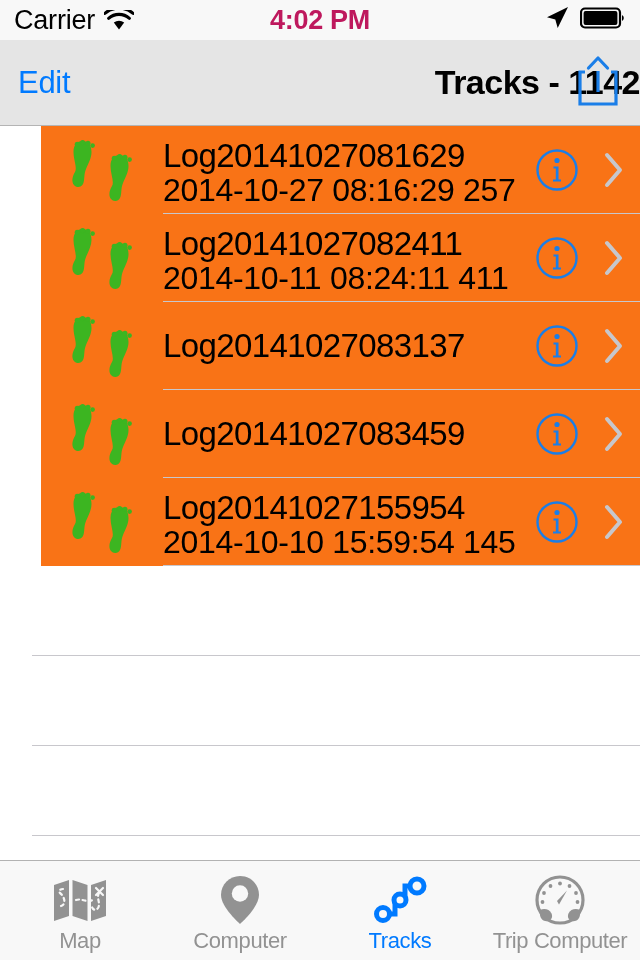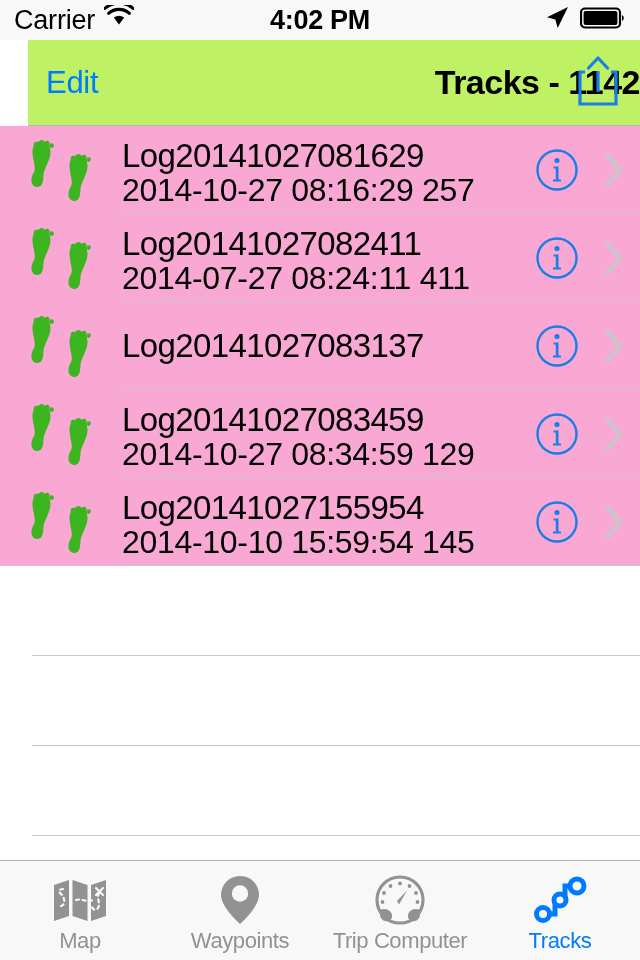--- a/index.html
+++ b/index.html
@@ -21,57 +21,56 @@
     height: 40px;
     background: #f8f8f8;
     display: flex;
     align-items: center;
     position: relative;
     padding: 0 14px;
     box-sizing: border-box;
   }
   .status-left {
     display: flex;
-    align-items: flex-start;
+    align-items: flex-end;
     gap: 9px;
   }
   .status-carrier {
     font-size: 27px;
     color: #000;
     letter-spacing: -0.2px;
   }
   .status-center {
     position: absolute;
     left: 0; right: 0;
     text-align: center;
     font-size: 27px;
     font-weight: bold;
-    color: #000000;
+    color: #be185d;
     letter-spacing: -0.3px;
     pointer-events: none;
   }
   .status-right {
     margin-left: auto;
     display: flex;
     align-items: center;
     gap: 10px;
     z-index: 2;
   }
 
   
   .nav-bar {
     height: 86px;
-    background: #bef264;
+    background: #e5e5e5;
     border-bottom: 1px solid #b4b4b4;
     display: flex;
     align-items: center;
     padding: 0 18px;
     box-sizing: border-box;
     position: relative;
-    margin-left: 28px;
   }
   .nav-edit {
     font-size: 31px;
     color: #007aff;
     letter-spacing: -0.3px;
     z-index: 2;
   }
   .nav-title {
     position: absolute;
     left: 0; right: 0;
@@ -95,21 +94,22 @@
   
   .table {
     background: #ffffff;
     position: relative;
   }
   .row {
     height: 88px;
     display: flex;
     align-items: center;
     position: relative;
-    background: #f9a8d4;
+    background: #f97316;
+    margin-left: 41px;
   }
   .row::after {
     content: "";
     position: absolute;
     left: 122px;
     right: 0;
     bottom: 0;
     height: 1px;
     background: #c8c7cc;
   }
@@ -303,21 +303,21 @@
               <path d="M47.5 27 C47.5 20 51 16 56.5 16 C62 16 65.5 20 65.5 27 C65.5 33 62.5 38 60 44 C57.5 50 59 55 57 59 C55.2 62.6 50.5 63 48 60 C45.2 56.6 46.5 51 49 47 C51.5 43 47.5 35 47.5 27 Z"></path>
               <circle cx="51.2" cy="19.2" r="2.5"></circle>
               <circle cx="56.6" cy="17.6" r="2.6"></circle>
               <circle cx="62" cy="18.2" r="2.5"></circle>
               <circle cx="66.6" cy="20.6" r="2.3"></circle>
             </g>
           </svg>
         </div>
         <div class="row-text">
           <div class="row-title">Log20141027082411</div>
-          <div class="row-sub">2014-07-27 08:24:11 411</div>
+          <div class="row-sub">2014-10-11 08:24:11 411</div>
         </div>
         <div class="row-info">
           <svg width="44" height="44" viewBox="0 0 44 44">
             <circle cx="22" cy="22" r="19.5" fill="none" stroke="#1a7ee8" stroke-width="2.4"></circle>
             <circle cx="22" cy="12.5" r="2.6" fill="#1a7ee8"></circle>
             <path d="M18.5 18.5 L23.5 18.5 L23.5 31.5 L26 31.5 L26 33.5 L18 33.5 L18 31.5 L20.8 31.5 L20.8 20.5 L18.5 20.5 Z" fill="#1a7ee8"></path>
           </svg>
         </div>
         <div class="row-chevron">
           <svg width="24" height="40" viewBox="0 0 24 40">
@@ -370,21 +370,20 @@
               <path d="M47.5 27 C47.5 20 51 16 56.5 16 C62 16 65.5 20 65.5 27 C65.5 33 62.5 38 60 44 C57.5 50 59 55 57 59 C55.2 62.6 50.5 63 48 60 C45.2 56.6 46.5 51 49 47 C51.5 43 47.5 35 47.5 27 Z"></path>
               <circle cx="51.2" cy="19.2" r="2.5"></circle>
               <circle cx="56.6" cy="17.6" r="2.6"></circle>
               <circle cx="62" cy="18.2" r="2.5"></circle>
               <circle cx="66.6" cy="20.6" r="2.3"></circle>
             </g>
           </svg>
         </div>
         <div class="row-text">
           <div class="row-title">Log20141027083459</div>
-          <div class="row-sub">2014-10-27 08:34:59 129</div>
         </div>
         <div class="row-info">
           <svg width="44" height="44" viewBox="0 0 44 44">
             <circle cx="22" cy="22" r="19.5" fill="none" stroke="#1a7ee8" stroke-width="2.4"></circle>
             <circle cx="22" cy="12.5" r="2.6" fill="#1a7ee8"></circle>
             <path d="M18.5 18.5 L23.5 18.5 L23.5 31.5 L26 31.5 L26 33.5 L18 33.5 L18 31.5 L20.8 31.5 L20.8 20.5 L18.5 20.5 Z" fill="#1a7ee8"></path>
           </svg>
         </div>
         <div class="row-chevron">
           <svg width="24" height="40" viewBox="0 0 24 40">
@@ -457,21 +456,36 @@
         </div>
         <div class="tab-label">Map</div>
       </div>
       <div class="tab">
         <div class="tab-icon">
           <svg width="44" height="52" viewBox="0 0 44 52">
             <path d="M22 2 C11.5 2 3 10.4 3 20.8 C3 33.5 22 50 22 50 C22 50 41 33.5 41 20.8 C41 10.4 32.5 2 22 2 Z" fill="#929292"></path>
             <circle cx="22" cy="19.5" r="8.2" fill="#f8f8f8"></circle>
           </svg>
         </div>
-        <div class="tab-label">Waypoints</div>
+        <div class="tab-label">Computer</div>
+      </div>
+      <div class="tab active">
+        <div class="tab-icon">
+          <svg width="54" height="50" viewBox="0 0 54 50">
+            <g stroke="#007aff" stroke-width="5" fill="none" stroke-linecap="round">
+              <path d="M10 39 L22 39 L22 25 L32 25 L32 11 L44 11"></path>
+            </g>
+            <g fill="#f8f8f8" stroke="#007aff" stroke-width="5">
+              <circle cx="10" cy="39" r="6.5"></circle>
+              <circle cx="27" cy="25" r="6"></circle>
+              <circle cx="44" cy="11" r="7"></circle>
+            </g>
+          </svg>
+        </div>
+        <div class="tab-label">Tracks</div>
       </div>
       <div class="tab">
         <div class="tab-icon">
           <svg width="52" height="52" viewBox="0 0 52 52">
             <circle cx="26" cy="26" r="23" fill="none" stroke="#929292" stroke-width="3.2"></circle>
             <g fill="#929292">
               <circle cx="26" cy="9.5" r="1.9"></circle>
               <circle cx="35.5" cy="12" r="1.9"></circle>
               <circle cx="42" cy="19" r="1.9"></circle>
               <circle cx="43.5" cy="28" r="1.9"></circle>
@@ -479,29 +493,14 @@
               <circle cx="10" cy="19" r="1.9"></circle>
               <circle cx="8.5" cy="28" r="1.9"></circle>
             </g>
             <path d="M33 16.5 L25 30.5 L23 27 Z" fill="#929292"></path>
             <path d="M6 36 C10 34 15.5 35 17.5 39.5 C19 43 17.5 46 14 47 C10 48 6.5 45 6 41 Z" fill="#929292"></path>
             <path d="M46 36 C42 34 36.5 35 34.5 39.5 C33 43 34.5 46 38 47 C42 48 45.5 45 46 41 Z" fill="#929292"></path>
           </svg>
         </div>
         <div class="tab-label">Trip Computer</div>
       </div>
-      <div class="tab active">
-        <div class="tab-icon">
-          <svg width="54" height="50" viewBox="0 0 54 50">
-            <g stroke="#007aff" stroke-width="5" fill="none" stroke-linecap="round">
-              <path d="M10 39 L22 39 L22 25 L32 25 L32 11 L44 11"></path>
-            </g>
-            <g fill="#f8f8f8" stroke="#007aff" stroke-width="5">
-              <circle cx="10" cy="39" r="6.5"></circle>
-              <circle cx="27" cy="25" r="6"></circle>
-              <circle cx="44" cy="11" r="7"></circle>
-            </g>
-          </svg>
-        </div>
-        <div class="tab-label">Tracks</div>
-      </div>
     </div>
 </div>
 
 </body></html>

